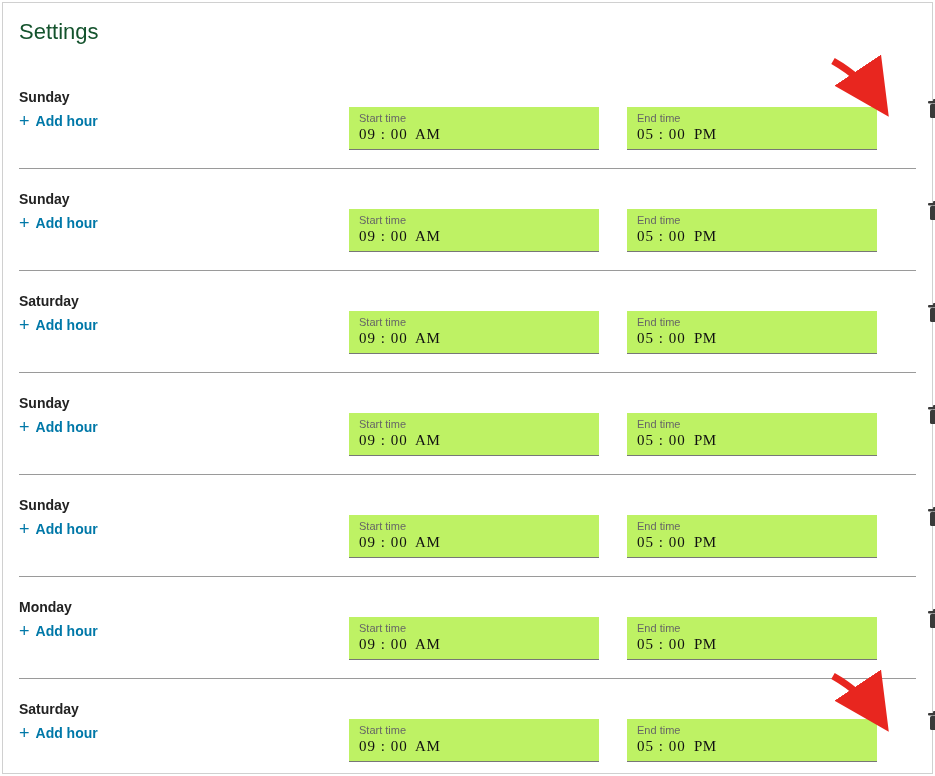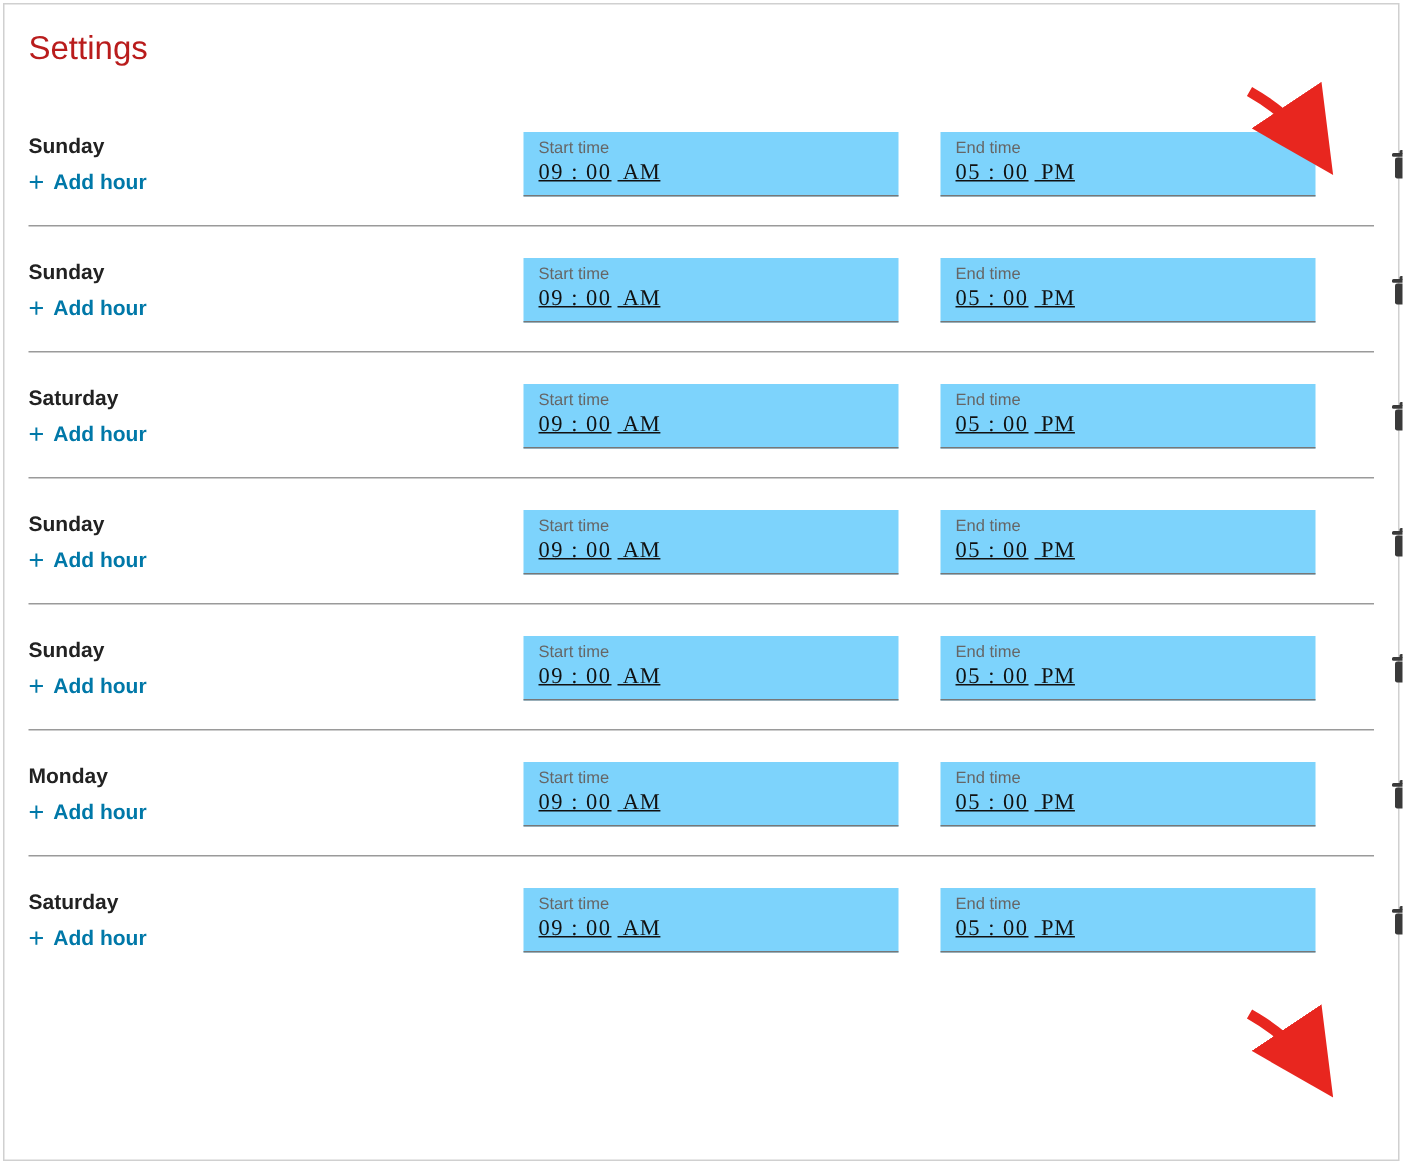--- a/index.html
+++ b/index.html
@@ -15,26 +15,26 @@
       border: 1px solid #d0d0d0;
       margin: 2px;
       width: 931px;
       height: 772px;
       padding: 16px 16px 0 16px;
       position: relative;
     }
     .title {
       font-size: 22px;
       font-weight: 400;
-      color: #b91c1c;
+      color: #14532d;
       margin-bottom: 22px;
     }
     .day-row {
       display: flex;
-      align-items: center;
+      align-items: flex-start;
       border-bottom: 1px solid #9a9a9a;
       padding: 20px 0 18px 0;
       position: relative;
     }
     .day-row:last-child { border-bottom: none; }
     .day-left {
       width: 330px;
       flex-shrink: 0;
       padding-top: 2px;
     }
@@ -58,36 +58,36 @@
       line-height: 14px;
       font-weight: 400;
     }
     .time-area {
       display: flex;
       gap: 28px;
       flex: 1;
       align-items: flex-start;
     }
     .time-field {
-      background: #7dd3fc;
+      background: #bef264;
       border-bottom: 1px solid #777;
       width: 250px;
       padding: 5px 10px 6px 10px;
+      margin-top: 20px;
     }
     .time-label {
       font-size: 11px;
       color: #666;
       margin-bottom: 2px;
     }
     .time-value {
       font-family: Georgia, "Times New Roman", serif;
       font-size: 15px;
       letter-spacing: 1px;
       color: #111;
-      text-decoration: underline;
     }
     .time-value .ampm {
       letter-spacing: 0.5px;
       margin-left: 4px;
     }
     .trash-wrap {
       width: 40px;
       display: flex;
       justify-content: flex-end;
       align-items: center;

